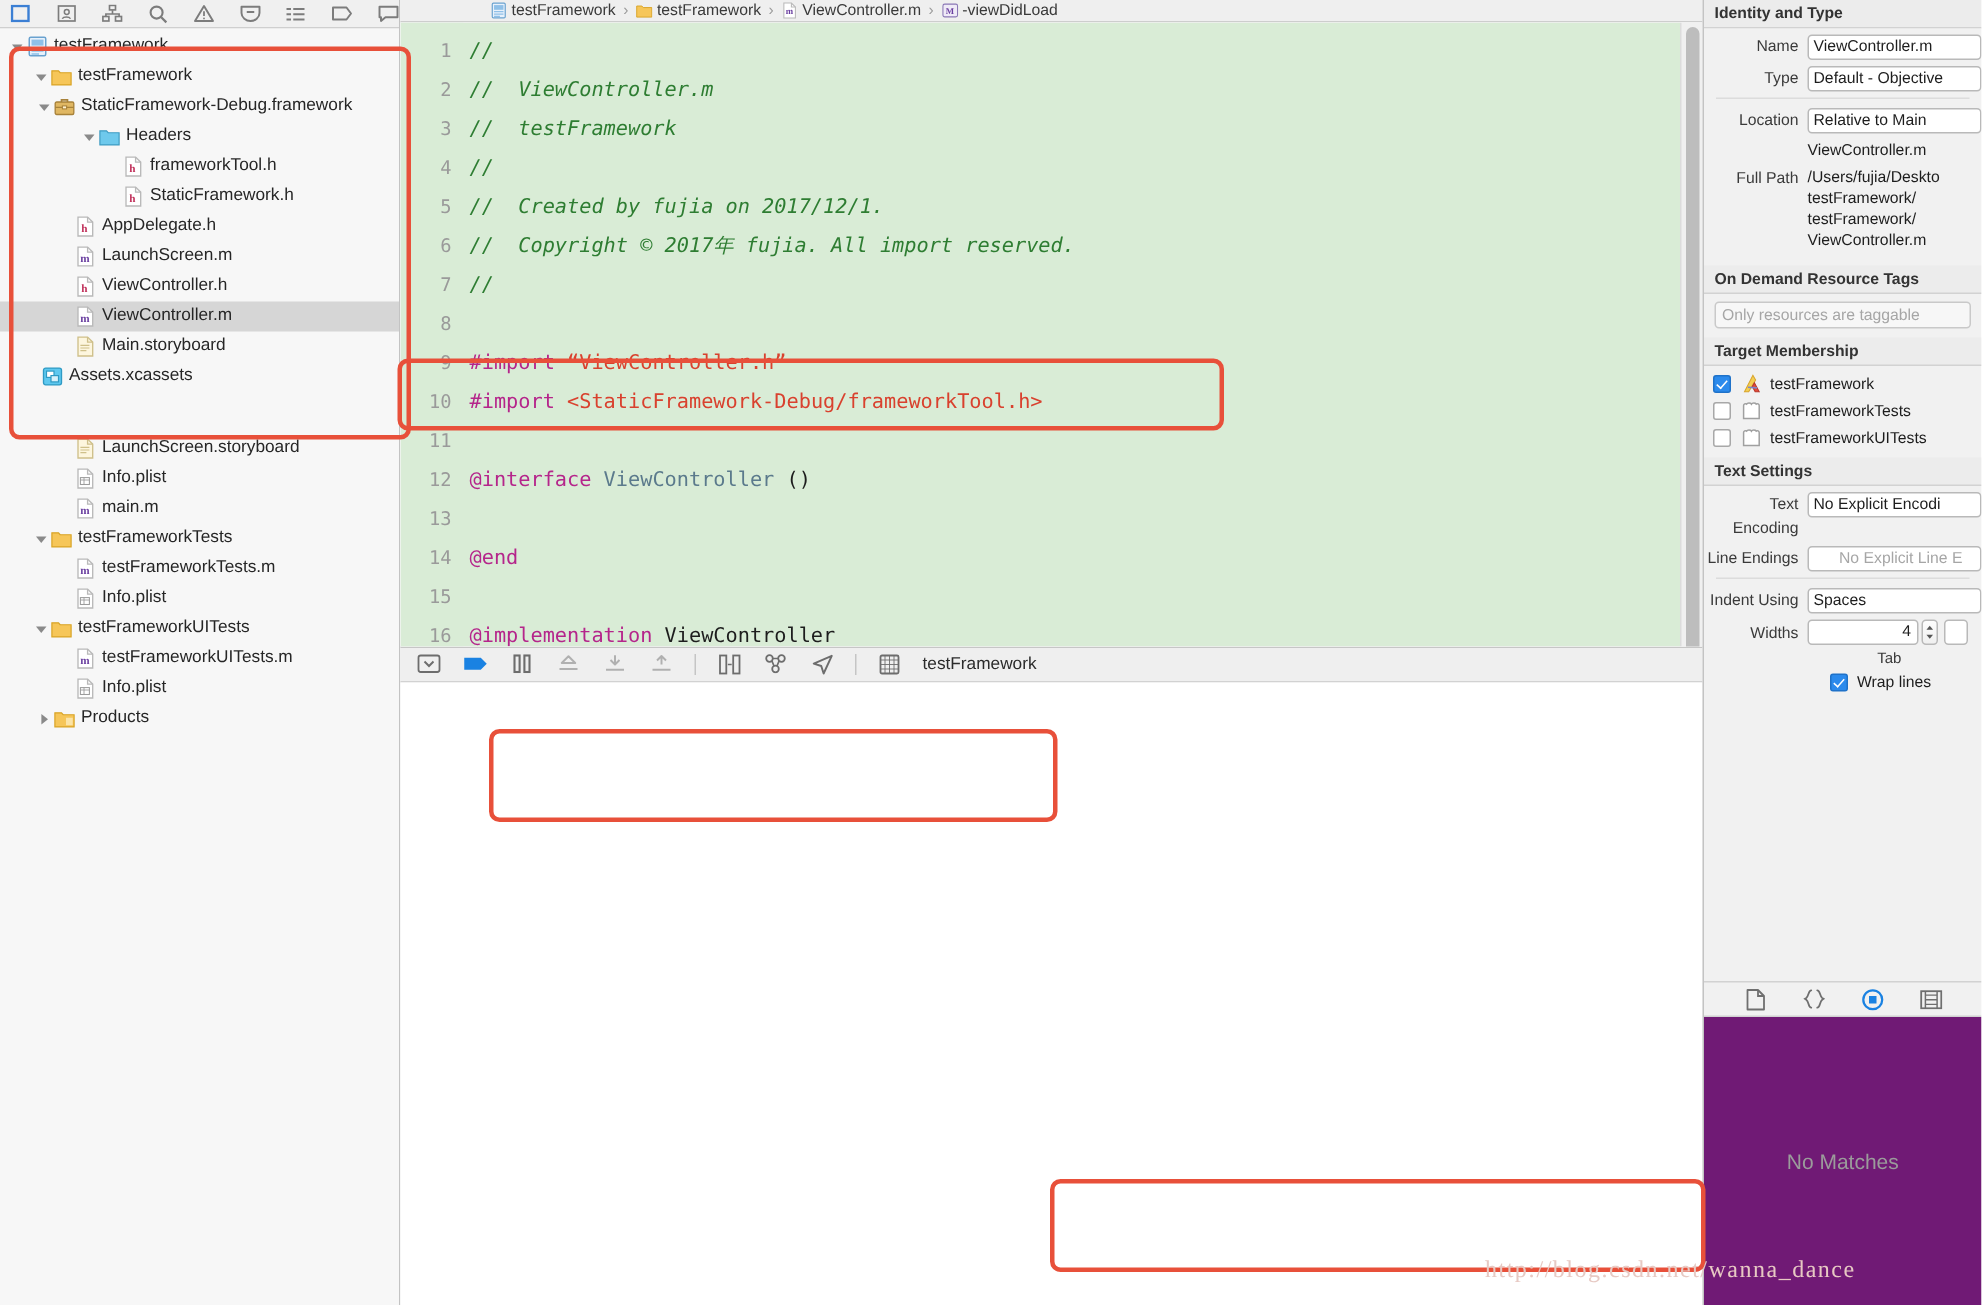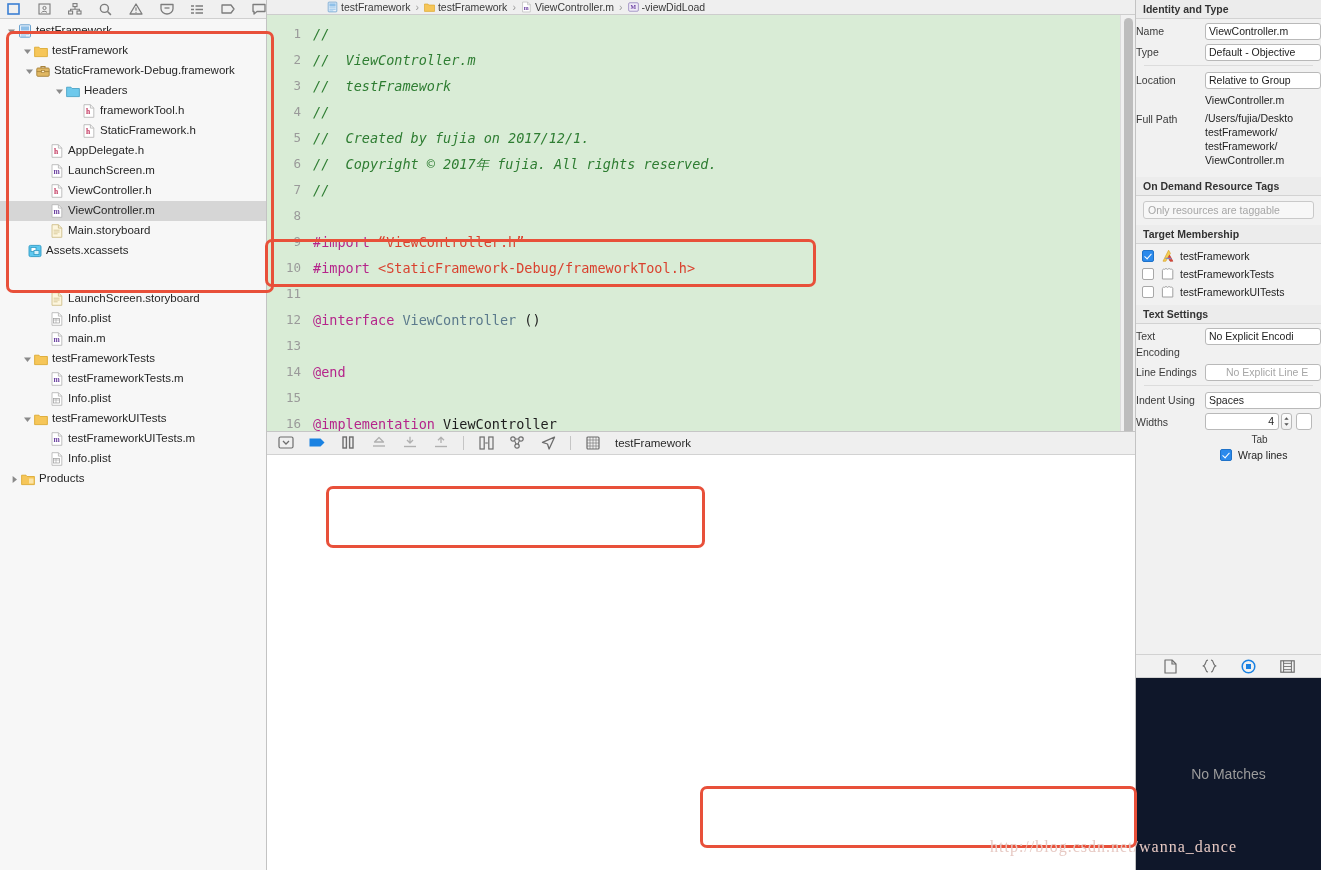--- a/index.html
+++ b/index.html
@@ -224,21 +224,21 @@
   .insp-body { padding: 4px 0 6px 0; background: #f1f1f1; }
   .insp-row {
     display: flex;
     align-items: flex-start;
     margin-bottom: 4px;
     padding-right: 0;
   }
   .insp-lbl {
     width: 69px;
     flex: none;
-    text-align: left;
+    text-align: right;
     padding-right: 6px;
     font-size: 10.5px;
     color: #3a3a3a;
     line-height: 16px;
   }
   .insp-field {
     flex: 1;
     height: 17px;
     background: #fff;
     border: 1px solid #b9b9b9;
@@ -358,21 +358,21 @@
     align-items: center;
     justify-content: center;
     gap: 21px;
   }
   .lib-icon { width: 18px; height: 16px; display:flex; align-items:center; justify-content:center; color: #6f6f6f; }
   .lib-icon.active { color: #1a82e2; }
   .lib-icon svg { display:block; }
   #library-body {
     flex: none;
     height: 192px;
-    background: #0f172a;
+    background: #701a75;
     display: flex;
     align-items: center;
     justify-content: center;
   }
   #no-matches { font-size: 14px; color: #9b9b9b; }
 
   
   .annot {
     position: absolute;
     border: 3px solid #e8503a;
@@ -705,21 +705,21 @@
           <span class="tree-icon">
             <svg width="14" height="14" viewBox="0 0 14 14">
               <path d="M2 0.7h6.4l3.4 3.4v9.2H2z" fill="#ffffff" stroke="#b9b9b9" stroke-width="0.9"></path>
               <path d="M8.4 0.7v3.4h3.4" fill="none" stroke="#b9b9b9" stroke-width="0.9"></path>
               <rect x="3.6" y="6.4" width="6" height="4.6" fill="none" stroke="#9c9c9c" stroke-width="0.7"></rect>
               <path d="M3.6 8h6M6 6.4v4.6" stroke="#9c9c9c" stroke-width="0.6"></path>
             </svg>
           </span>
           <span class="tree-label">Info.plist</span>
         </div>
-        <div class="tree-row" style="padding-left: 9px;">
+        <div class="tree-row" style="padding-left: 24px;">
           <span class="twisty">
             <svg width="9" height="9" viewBox="0 0 9 9">
               <path d="M2.6 1v7L7 4.5z" fill="#8a8a8a"></path>
             </svg>
           </span>
           <span class="tree-icon">
             <svg width="14" height="14" viewBox="0 0 14 14">
               <path d="M0.6 3.2h4.4l1.1 1.3h7.3v8.1H0.6z" fill="#f6c659" stroke="#d9a426" stroke-width="0.8"></path>
               <path d="M8 6.5l4.5 0v5H8z" fill="#fff8dd" opacity="0.6"></path>
             </svg>
@@ -794,21 +794,21 @@
             <div class="lnum">15</div>
             <div class="lnum">16</div>
           </div>
         <div id="code-lines">
 
         <div class="cline"><span class="cm">//</span></div>
             <div class="cline"><span class="cm">//  ViewController.m</span></div>
             <div class="cline"><span class="cm">//  testFramework</span></div>
             <div class="cline"><span class="cm">//</span></div>
             <div class="cline"><span class="cm">//  Created by fujia on 2017/12/1.</span></div>
-            <div class="cline"><span class="cm">//  Copyright © 2017年 fujia. All rights reserved.</span></div>
+            <div class="cline"><span class="cm">//  Copyright © 2017年 fujia. All import reserved.</span></div>
             <div class="cline"><span class="cm">//</span></div>
             <div class="cline">&nbsp;</div>
             <div class="cline"><span class="pre">#import </span><span class="str">“ViewController.h”</span></div>
             <div class="cline"><span class="pre">#import </span><span class="str">&lt;StaticFramework-Debug/frameworkTool.h&gt;</span></div>
             <div class="cline">&nbsp;</div>
             <div class="cline"><span class="kw">@interface </span><span class="cls">ViewController </span><span>()</span></div>
             <div class="cline">&nbsp;</div>
             <div class="cline"><span class="kw">@end</span></div>
             <div class="cline">&nbsp;</div>
             <div class="cline"><span class="kw">@implementation </span><span>ViewController</span></div>
@@ -899,21 +899,21 @@
         <div class="insp-lbl">Name</div>
         <div class="insp-field">ViewController.m</div>
       </div>
       <div class="insp-row">
         <div class="insp-lbl">Type</div>
         <div class="insp-field">Default - Objective</div>
       </div>
       <div class="insp-divider"></div>
       <div class="insp-row">
         <div class="insp-lbl">Location</div>
-        <div class="insp-field">Relative to Group</div>
+        <div class="insp-field">Relative to Main</div>
       </div>
       <div class="insp-row">
         <div class="insp-lbl"></div>
         <div class="insp-val">ViewController.m</div>
       </div>
       <div class="insp-row">
         <div class="insp-lbl">Full Path</div>
         <div class="insp-val">/Users/fujia/Deskto
 testFramework/
 testFramework/

